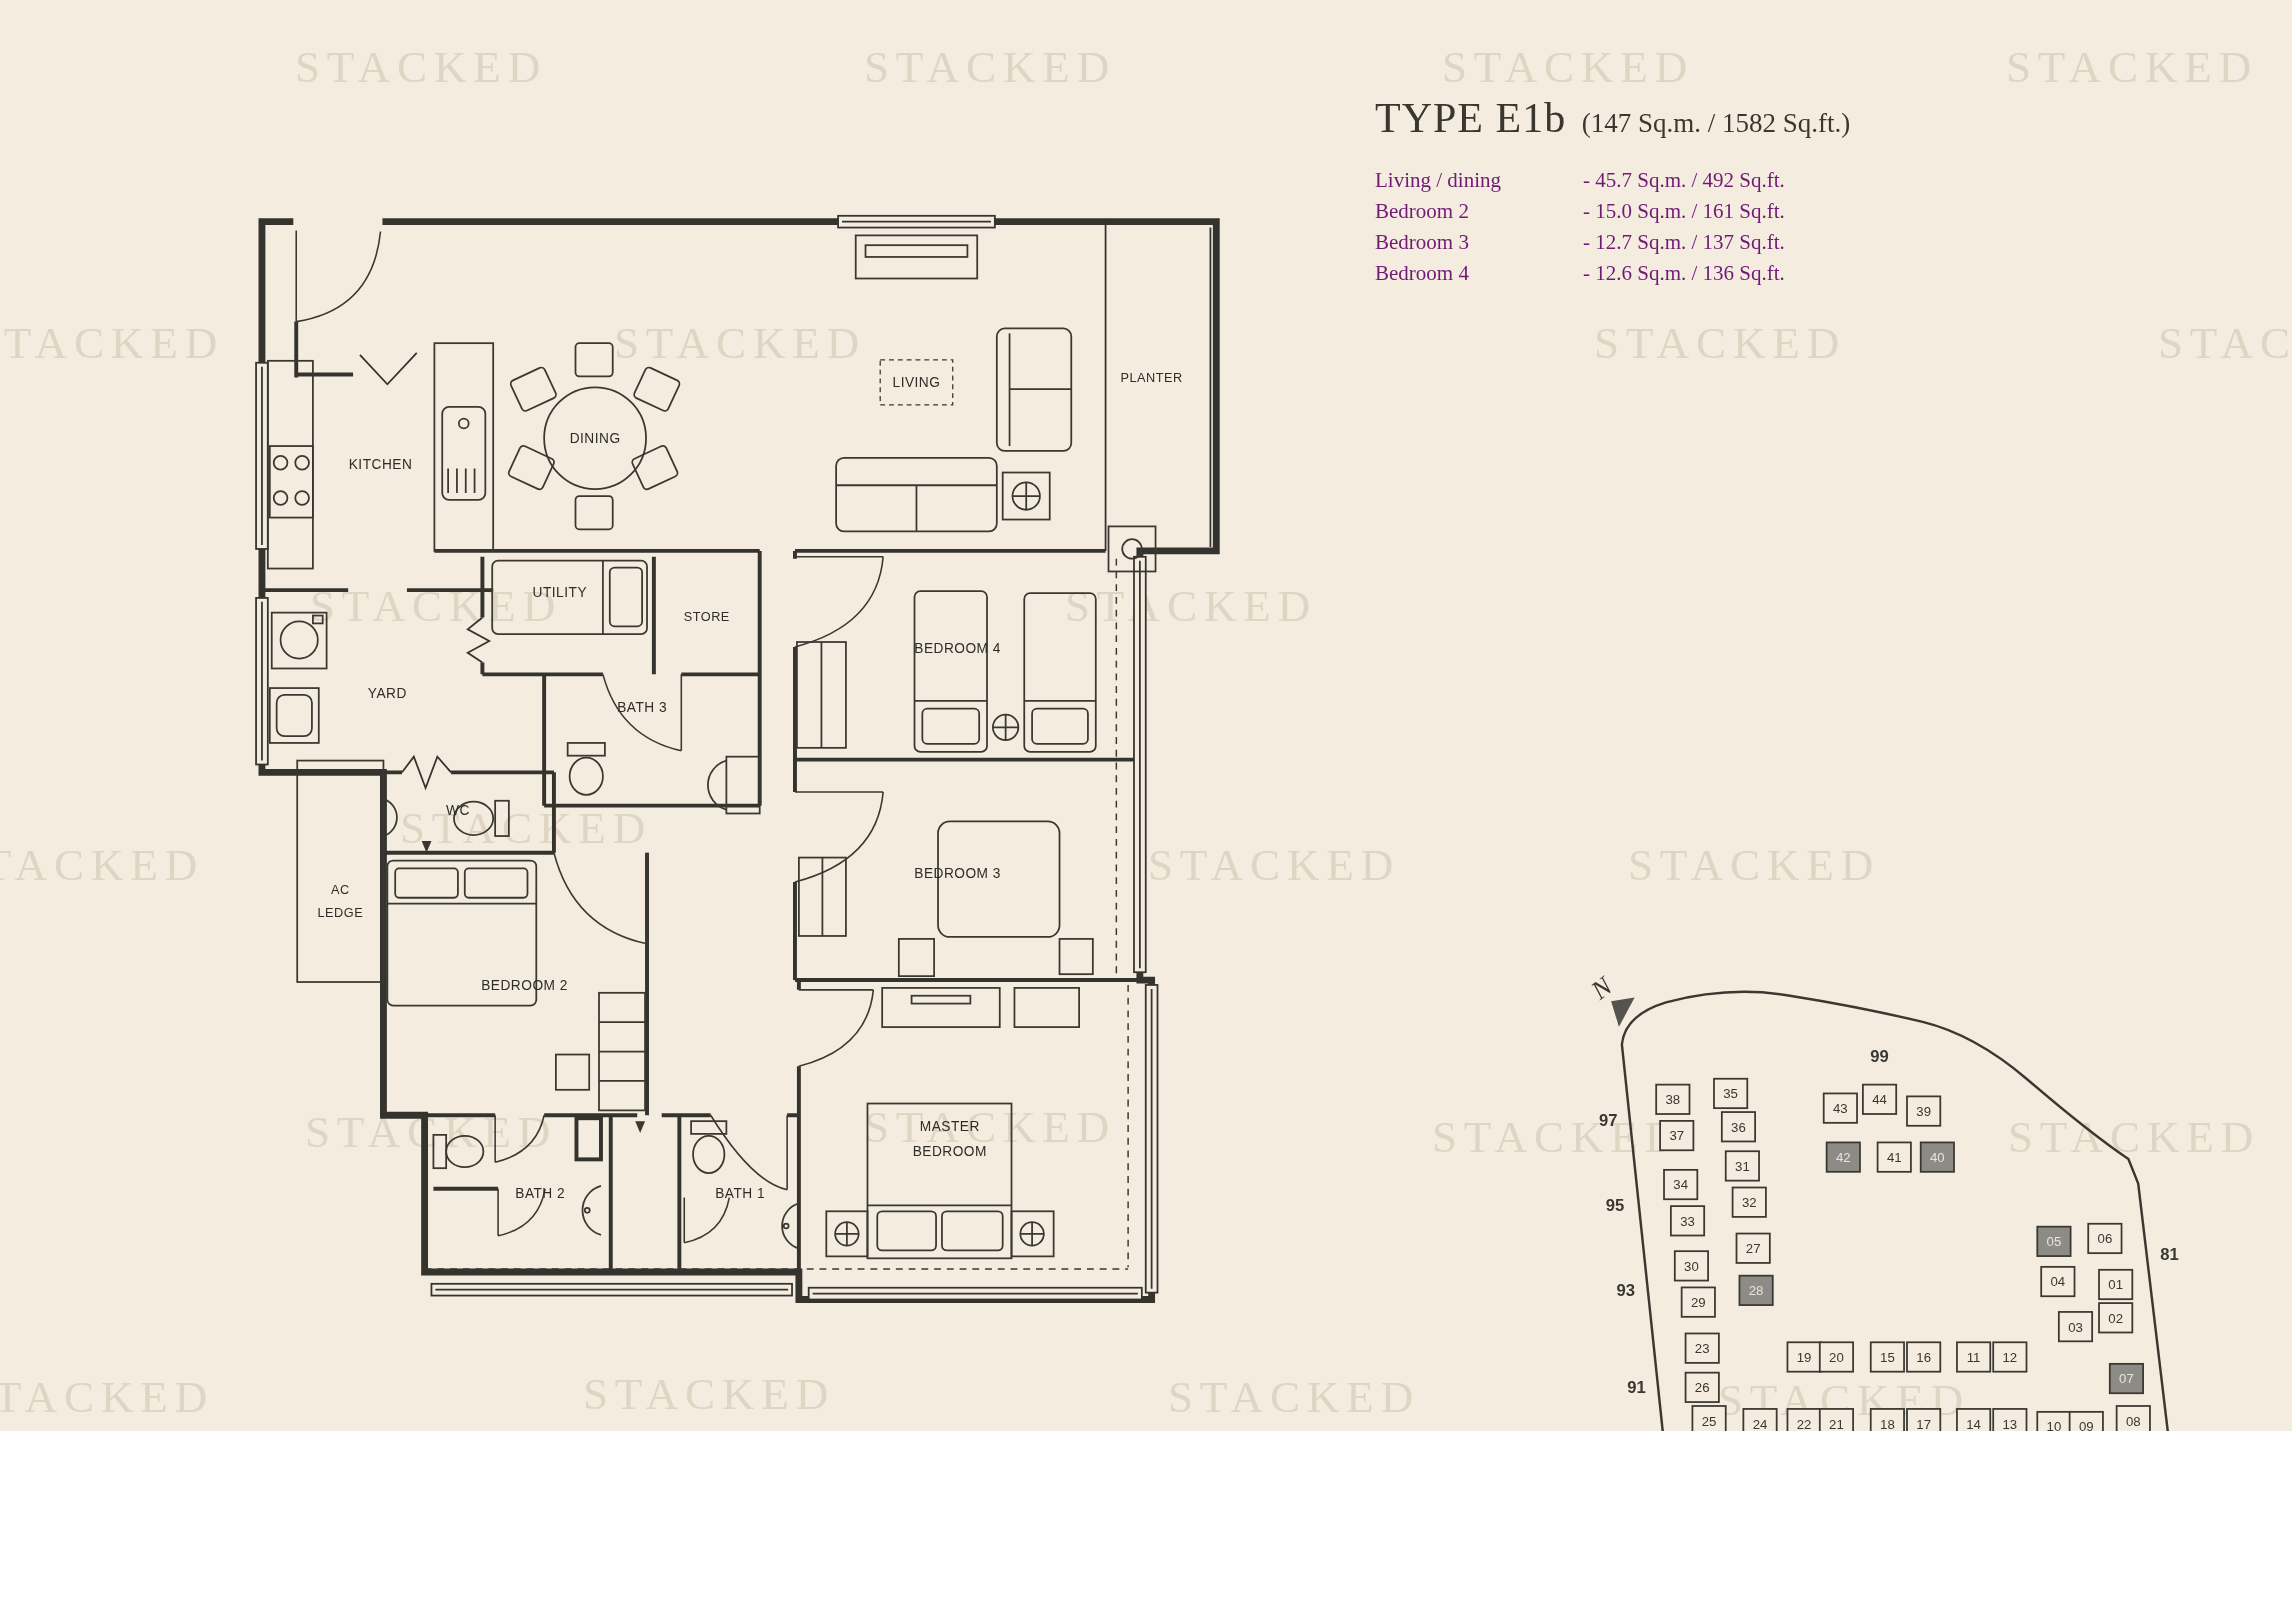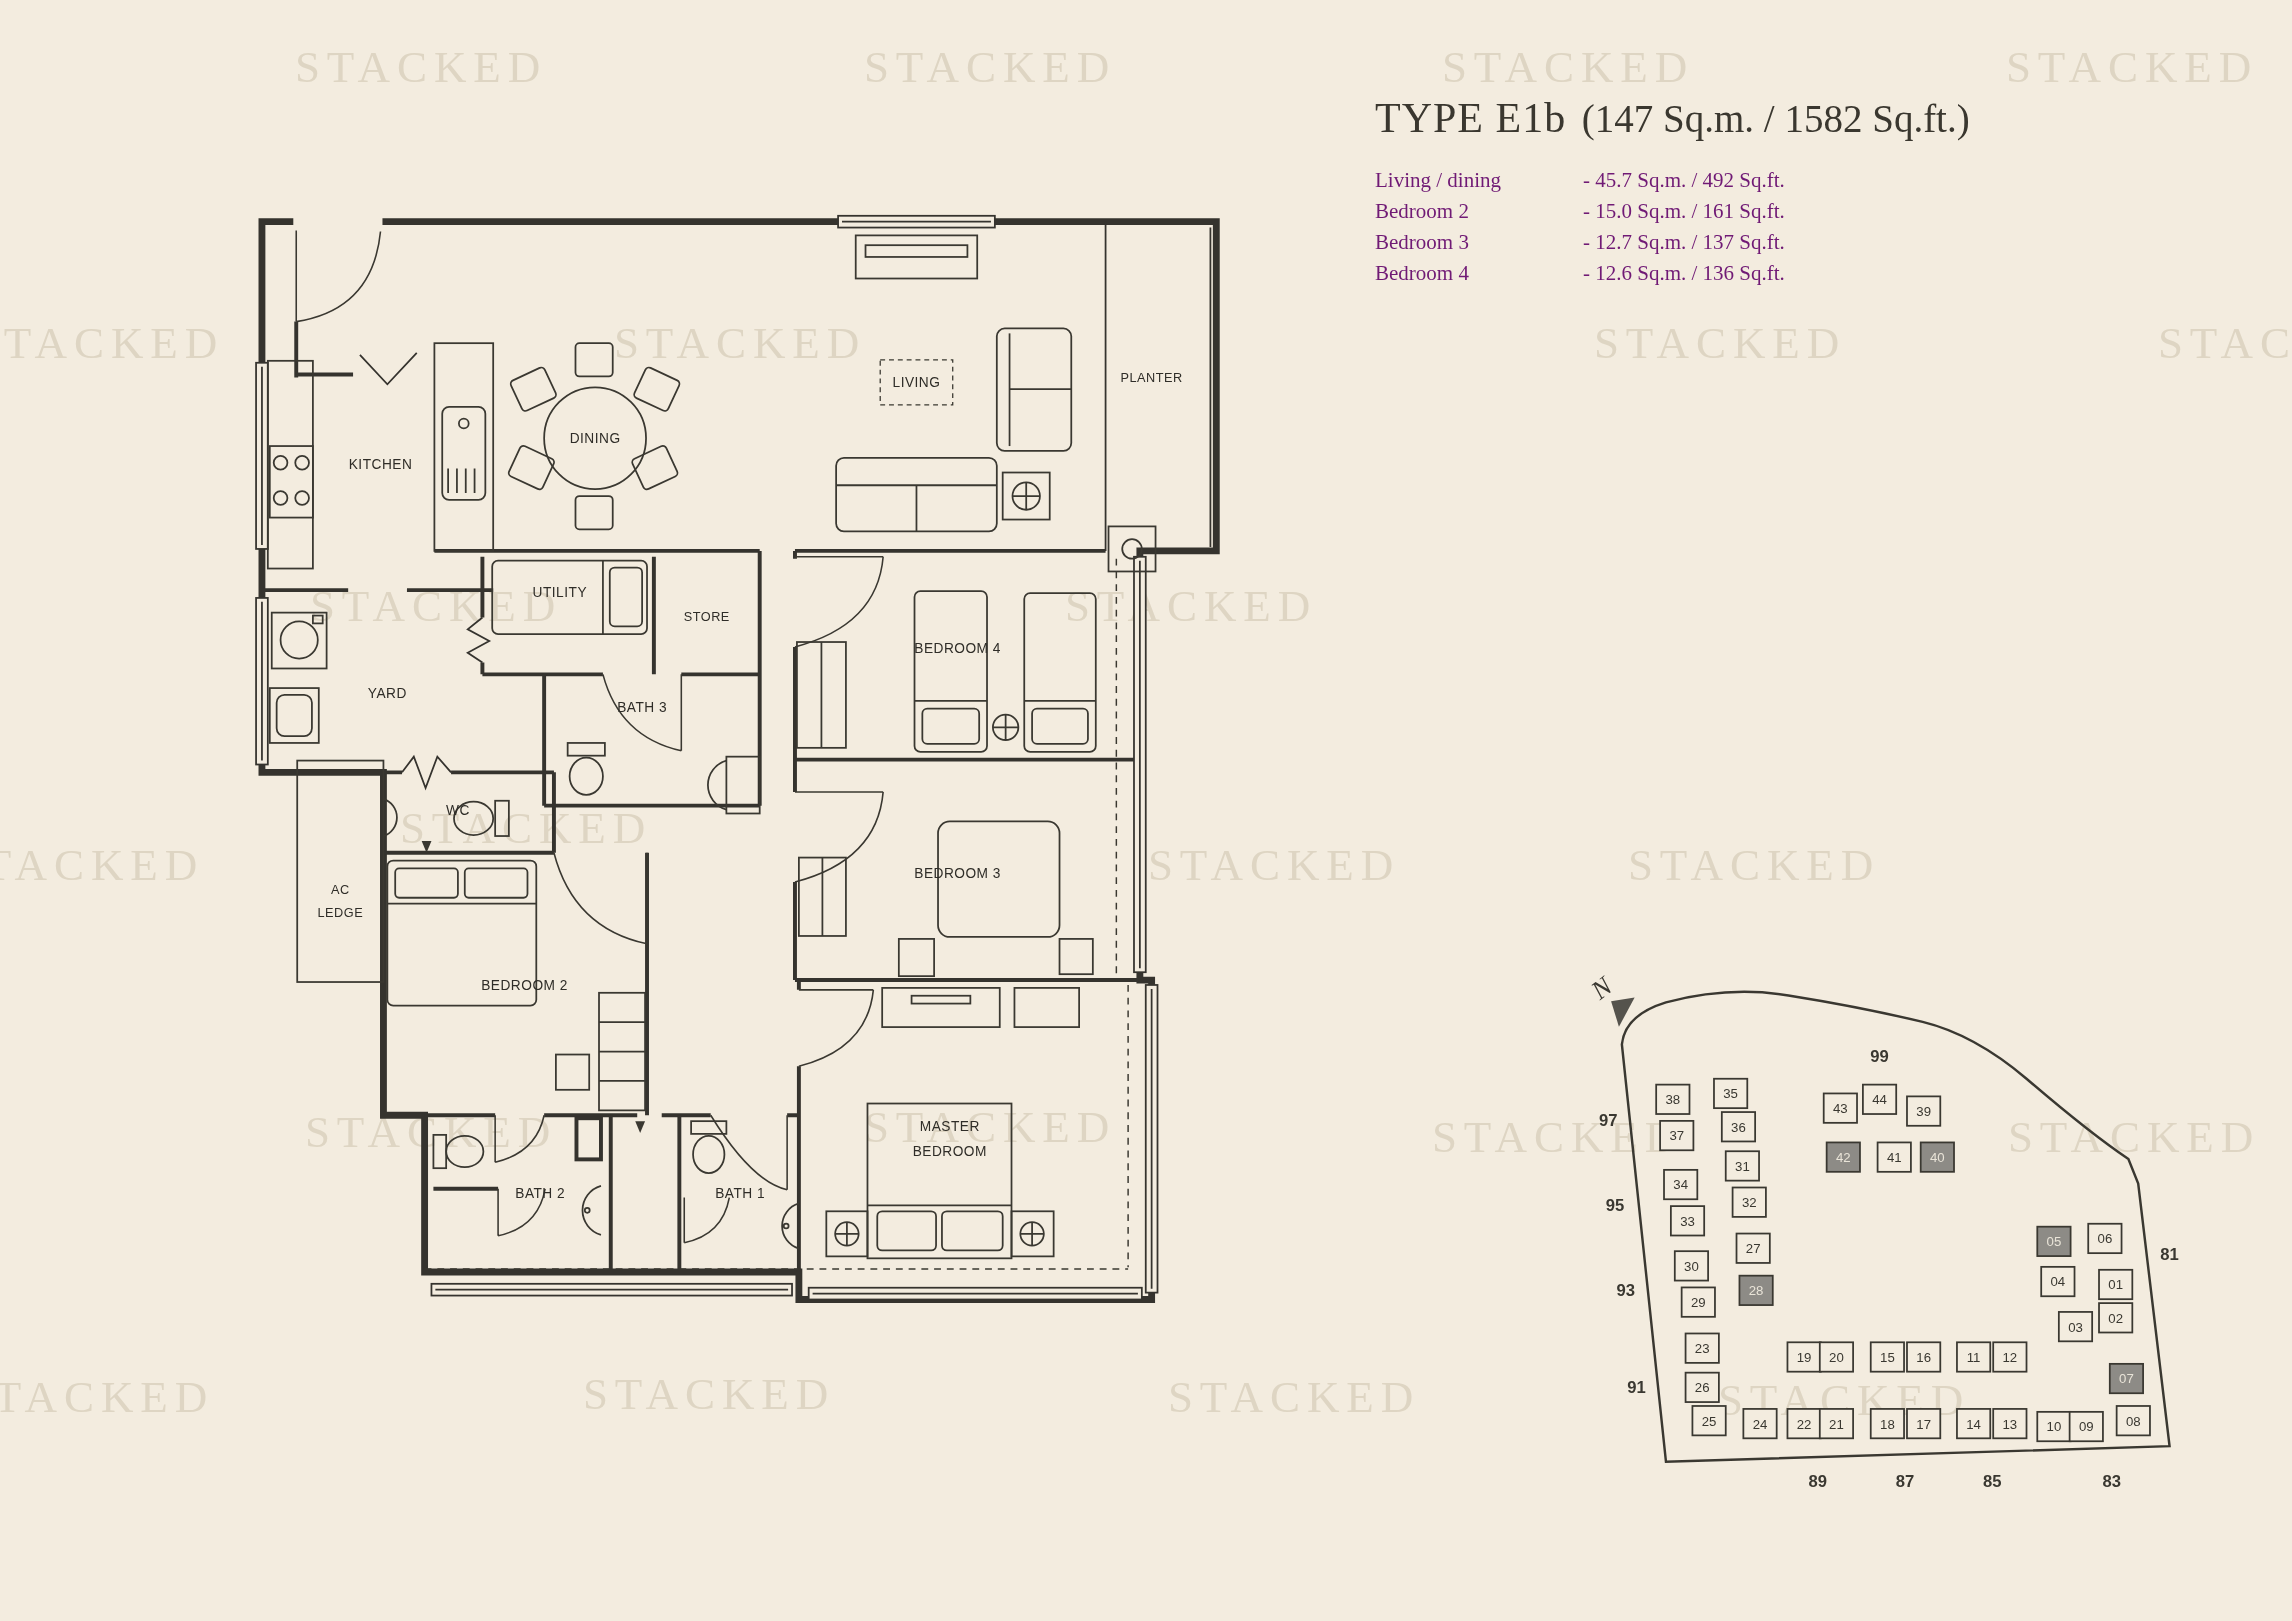--- a/index.html
+++ b/index.html
@@ -1,25 +1,25 @@
 <!DOCTYPE html>
 <html><head>
 <meta charset="utf-8">
 <style>
   html,body{margin:0;padding:0;}
-  .canvas{position:relative;width:2293px;height:1621px;background:#f3ecdf;overflow:hidden;
+  .canvas{position:relative;width:2293px;height:1431px;background:#f3ecdf;overflow:hidden;
           font-family:"Liberation Serif",serif;color:#3b382f;}
   
   .wm{position:absolute;transform:translate(-50%,-50%);font-family:"Liberation Serif",serif;
       font-size:45px;letter-spacing:6.9px;color:#ded5c3;white-space:nowrap;pointer-events:none;}
   
   .info{position:absolute;left:1375px;top:94px;width:912px;}
   .title-row{white-space:nowrap;}
   .t1{font-size:42px;letter-spacing:1px;color:#3a372f;}
-  .t2{font-size:39px;margin-left:15.7px;color:#3a372f;}
+  .t2{font-size:27px;margin-left:15.7px;color:#3a372f;}
   .units{margin-top:23.5px;font-size:32px;line-height:1.42;color:#3a372f;white-space:nowrap;}
   .areas{margin-top:21.6px;border-collapse:collapse;font-size:21px;color:#701a75;}
   .areas td{padding:2.9px 0;white-space:nowrap;}
   .areas td.lab{width:208px;}
   
   .ew{stroke:#35332e;stroke-width:7;fill:none;}
   .iw{stroke:#35332e;stroke-width:4;fill:none;}
   .tw{stroke:#35332e;stroke-width:1.8;fill:none;}
   .fu{stroke:#3a3831;stroke-width:1.8;fill:none;}
   .arc{stroke:#3a3831;stroke-width:1.6;fill:none;}

